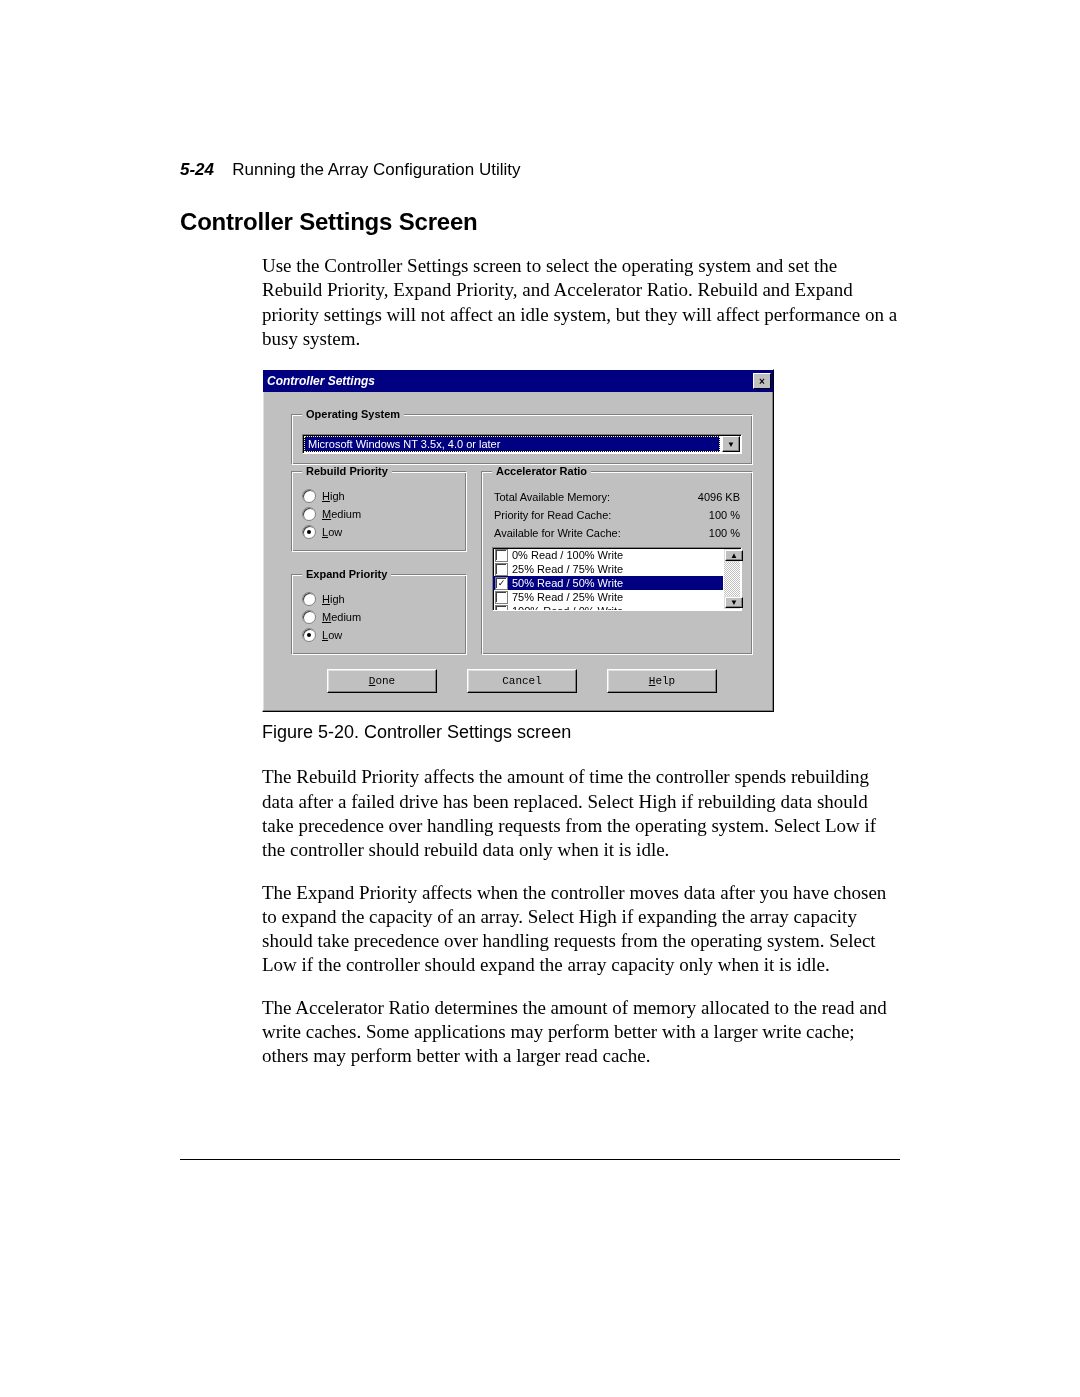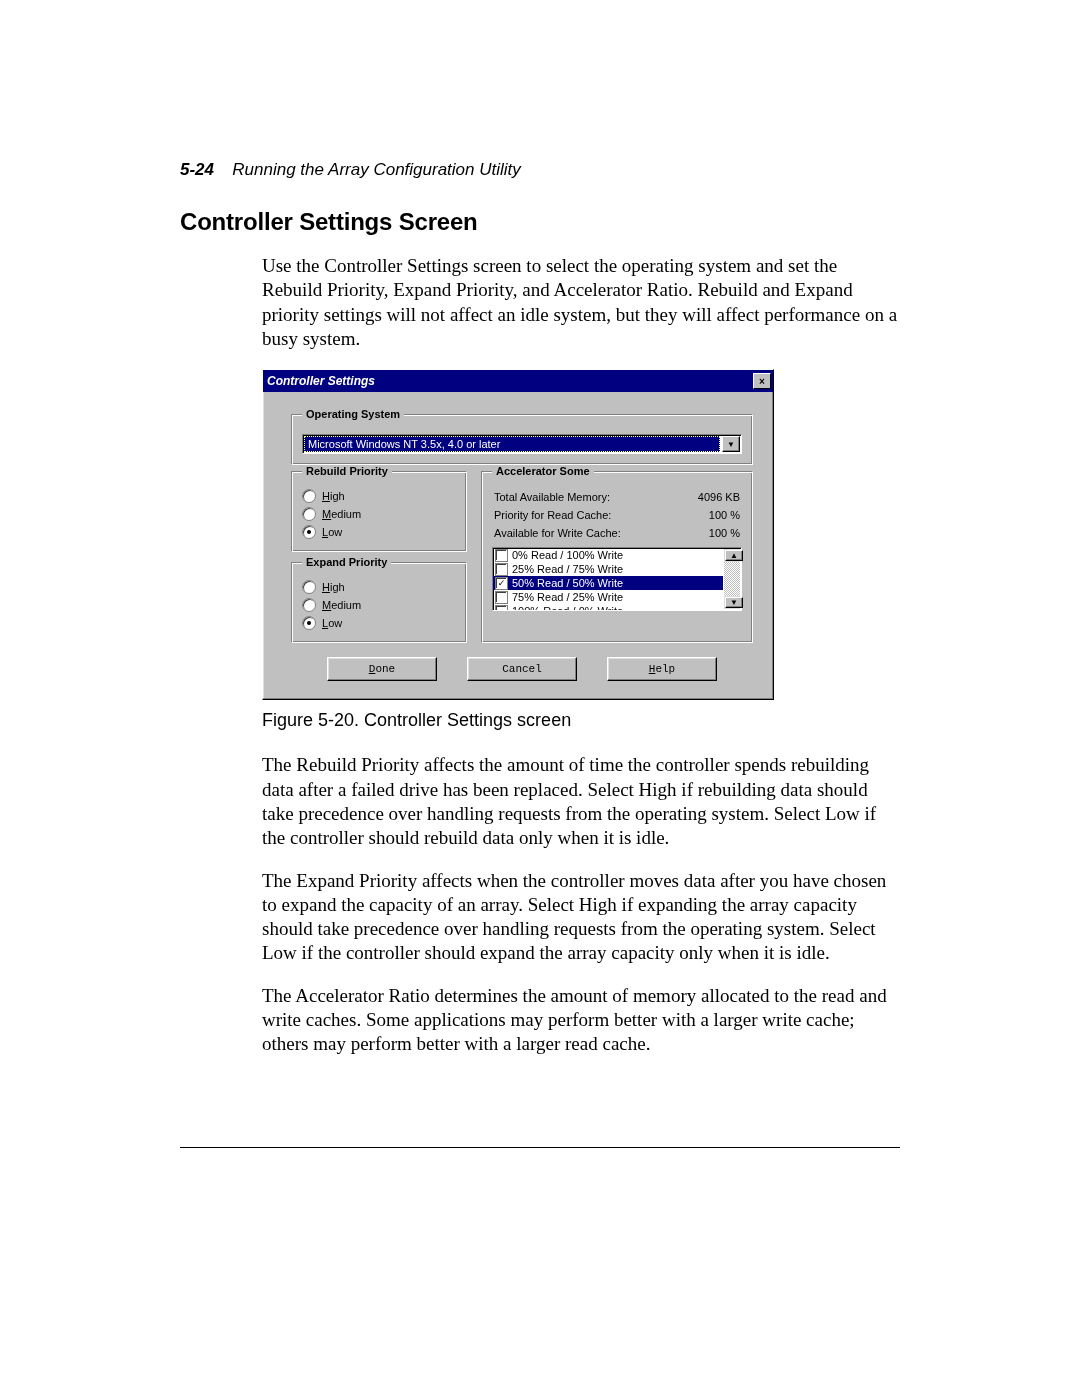--- a/index.html
+++ b/index.html
@@ -16,21 +16,20 @@
     margin-bottom: 28px;
     font-size: 17px;
   }
   .running-head .pg {
     font-weight: bold;
     font-style: italic;
     font-family: Arial, Helvetica, sans-serif;
     margin-right: 14px;
   }
   .running-head .txt {
-    font-style: italic;
     font-family: Arial, Helvetica, sans-serif;
   }
   .section-title {
     font-family: Arial, Helvetica, sans-serif;
     font-weight: bold;
     font-size: 24px;
     margin: 12px 0 18px 0;
     letter-spacing: -0.2px;
   }
   .body-indent {
@@ -137,21 +136,21 @@
     border-left: 1px solid #fff;
     border-right: 1px solid #000;
     border-bottom: 1px solid #000;
     box-shadow: inset -1px -1px #808080;
     display: flex; align-items: center; justify-content: center;
     font-size: 8px;
     color: #000;
     margin: 1px;
   }
   .two-col { display: flex; gap: 14px; }
-  .two-col .left { width: 176px; display: flex; flex-direction: column; gap: 4px;}
+  .two-col .left { width: 176px; display: flex; flex-direction: column; gap: 16px;}
   .two-col .right { flex: 1; }
   .radio-row {
     display: flex; align-items: center; gap: 6px;
     padding: 2px 0;
     font-size: 11px;
   }
   .rad {
     width: 12px; height: 12px; border-radius: 50%;
     background: #fff;
     border: 1px solid #808080;
@@ -292,21 +291,21 @@
                   </div>
                   <div class="radio-row">
                     <span class="rad on"></span>
                     <span><span class="u">L</span>ow</span>
                   </div>
                 </div>
             </fieldset>
           </div>
           <div class="right">
             <fieldset class="group" style="height: 100%; box-sizing: border-box;">
-              <legend>Accelerator Some</legend>
+              <legend>Accelerator Ratio</legend>
               <div class="acc-grid" id="acc-grid">
                   <div>Total Available Memory:</div>
                   <div class="v">4096 KB</div>
                   <div>Priority for Read Cache:</div>
                   <div class="v">100 %</div>
                   <div>Available for Write Cache:</div>
                   <div class="v">100 %</div>
                 </div>
               <div class="listbox">
                 <div class="items" id="acc-items">

